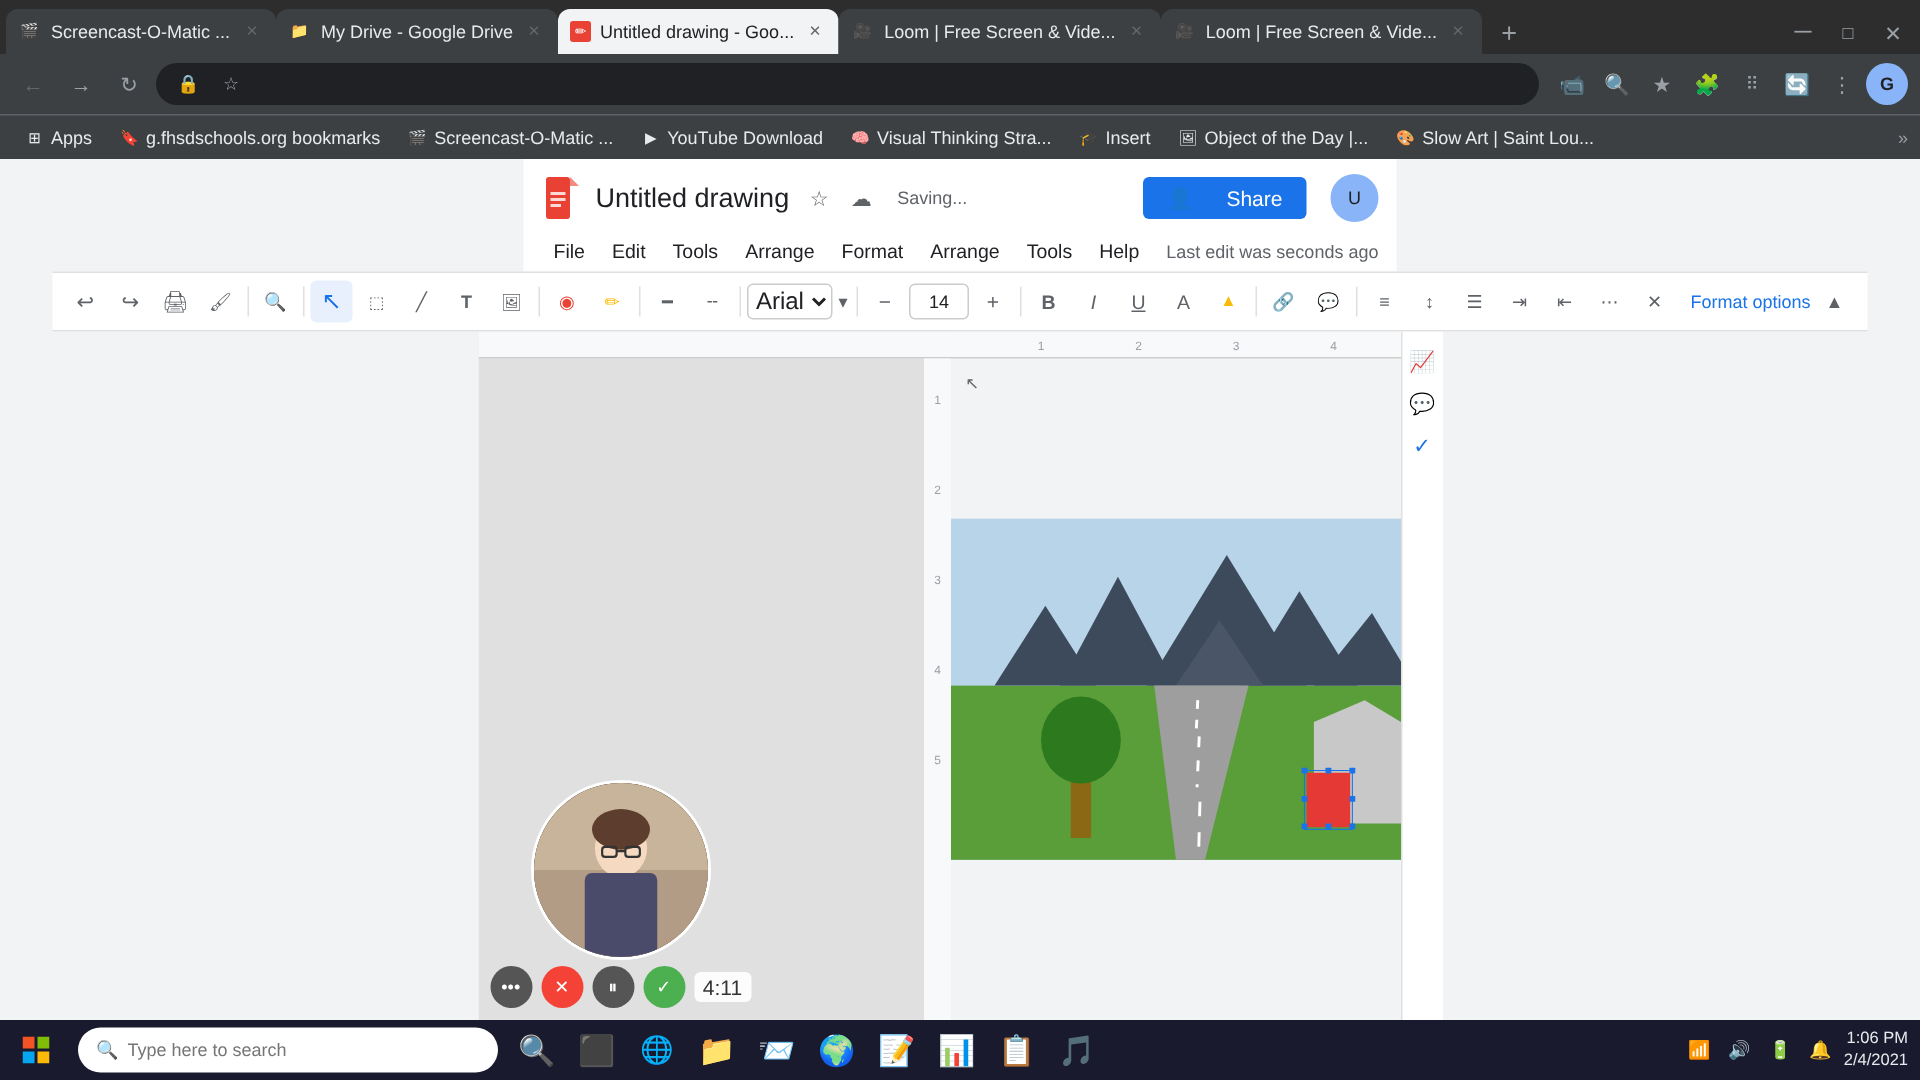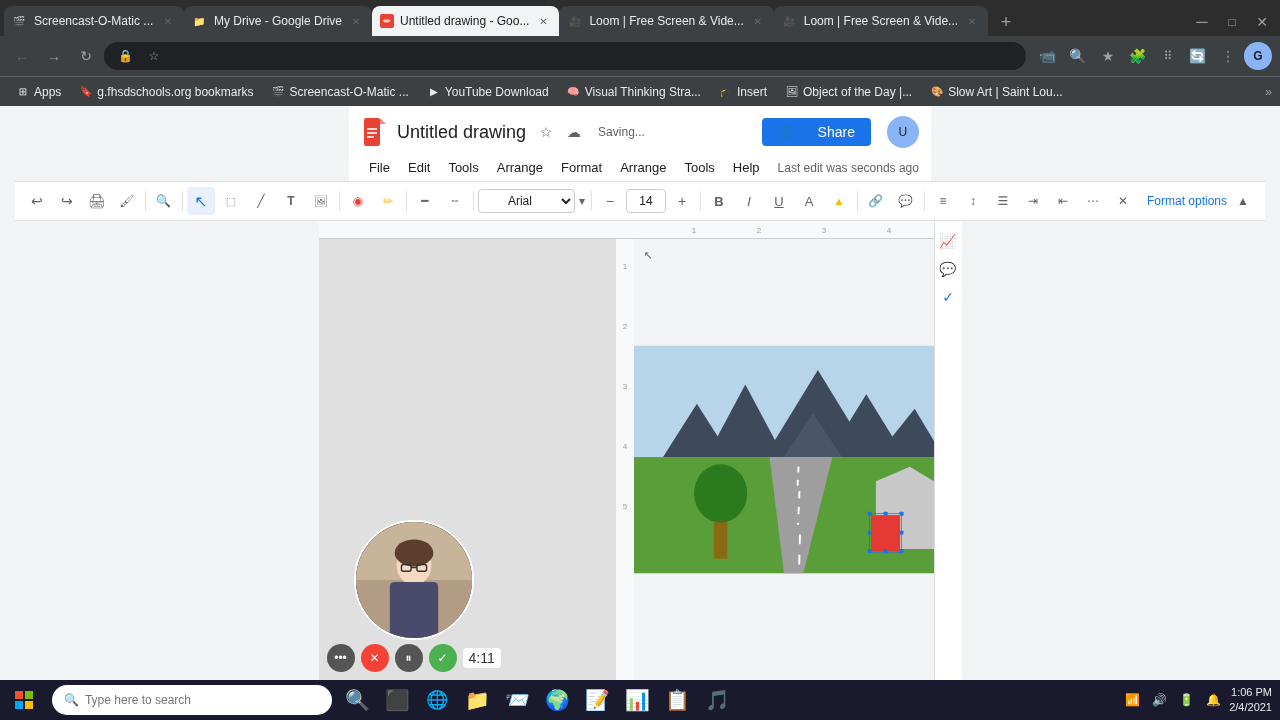--- a/index.html
+++ b/index.html
@@ -52,21 +52,21 @@
     
     .menu-bar { display: flex; align-items: center; gap: 2px; padding: 2px 0; }
     .menu-item { padding: 4px 8px; border-radius: 4px; font-size: 13px; color: #202124; cursor: pointer; }
     .last-edit { font-size: 12px; color: #5f6368; margin-left: 8px; }
 
     
     .drawing-toolbar { height: 40px; background: #fff; border-top: 1px solid #e0e0e0; border-bottom: 1px solid #e0e0e0; display: flex; align-items: center; padding: 0 8px; gap: 2px; flex-shrink: 0; }
     .tool-btn { width: 28px; height: 28px; border-radius: 4px; display: flex; align-items: center; justify-content: center; color: #5f6368; cursor: pointer; font-size: 14px; border: none; background: transparent; }
     .tool-btn.active { background: #e8f0fe; color: #1a73e8; }
     .tool-separator { width: 1px; height: 20px; background: #e0e0e0; margin: 0 2px; }
-    .font-selector { height: 24px; padding: 0 25px; border: 1px solid #ccc; border-radius: 4px; font-size: 12px; color: #202124; background: #fff; cursor: pointer; }
+    .font-selector { height: 24px; padding: 0 1px; border: 1px solid #ccc; border-radius: 4px; font-size: 16px; color: #202124; background: #fff; cursor: pointer; }
     .font-size { width: 40px; height: 24px; border: 1px solid #ccc; border-radius: 4px; font-size: 12px; text-align: center; color: #202124; background: #fff; }
     .format-options { margin-left: auto; font-size: 12px; color: #1a73e8; cursor: pointer; white-space: nowrap; }
 
     
     .right-sidebar { width: 28px; background: #fff; border-left: 1px solid #e0e0e0; display: flex; flex-direction: column; align-items: center; padding-top: 8px; gap: 4px; flex-shrink: 0; }
     .sidebar-icon { width: 24px; height: 24px; display: flex; align-items: center; justify-content: center; color: #5f6368; cursor: pointer; font-size: 14px; border-radius: 4px; }
     .sidebar-icon.active { color: #1a73e8; }
 
     
     .loom-overlay { position: absolute; bottom: 0; left: 0; width: 315px; height: 145px; display: flex; align-items: flex-end; padding: 8px; z-index: 100; }

